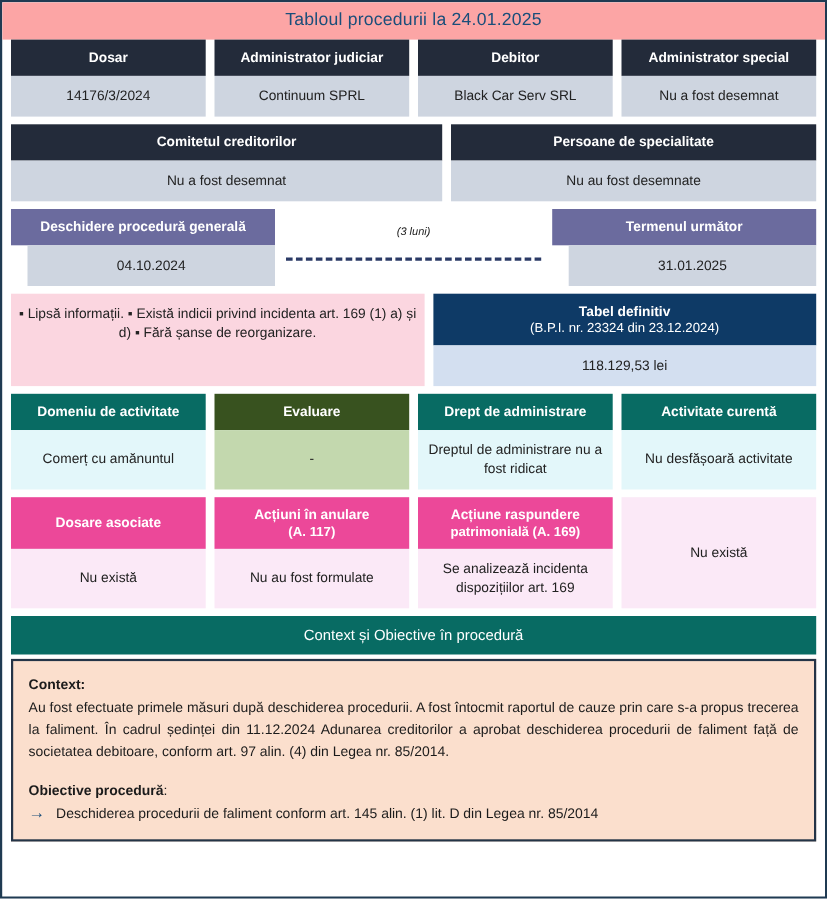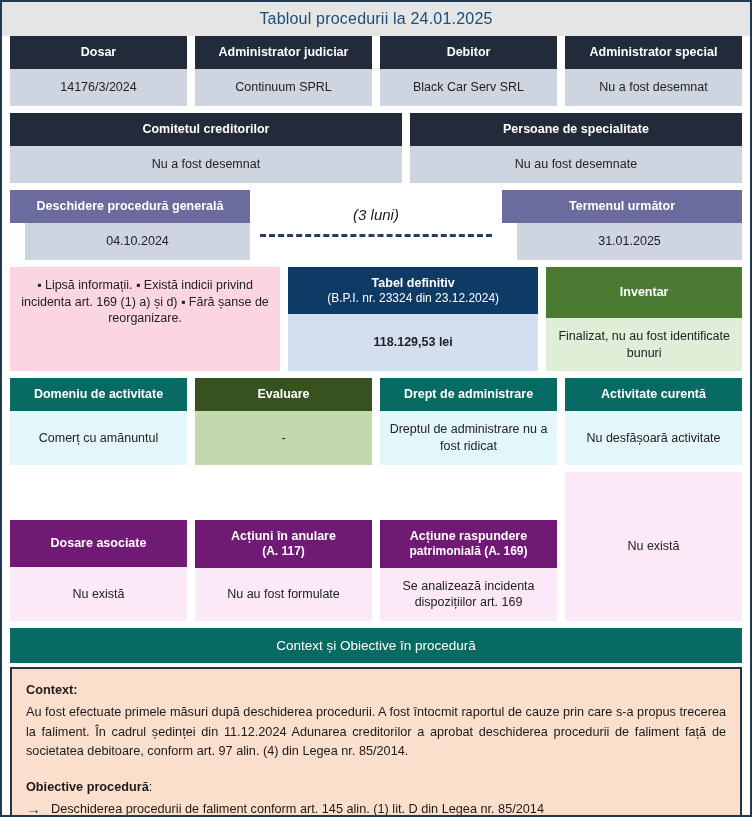--- a/index.html
+++ b/index.html
@@ -8,21 +8,21 @@
     position:relative;
     width:752px;height:817px;
     box-sizing:border-box;
     background:#ffffff;
     border:2px solid #1f3a52;
     overflow:hidden;
   }
   .title-bar{
     height:34px;
     display:flex;align-items:center;justify-content:center;
-    background:#e5e5e5;
+    background:#fca5a5;
     color:#1a4e7a;
     font-size:16px;
     letter-spacing:.2px;
   }
   .grid-row{display:flex;gap:8px;padding:0 8px;margin-bottom:7px;border-radius:31px;}
   .card{display:flex;flex-direction:column;flex:1 1 0;min-width:0;}
   .card .hd{
     text-align:center;color:#ffffff;font-size:12.5px;font-weight:bold;
     padding:9px 4px;line-height:1.2;
   }
@@ -38,37 +38,37 @@
   .maroon .hd{background:#9b0c3e;}
   .maroon .bd{background:#fbd6e0;}
   .blue .hd{background:#0e3a66;}
   .blue .bd{background:#d3dff0;}
   .green .hd{background:#4b7a32;}
   .green .bd{background:#dfeed6;}
   .dgreen .hd{background:#38521f;}
   .dgreen .bd{background:#c3d8ae;}
   .teal .hd{background:#086b63;}
   .teal .bd{background:#e3f7fa;}
-  .plum .hd{background:#701a75;margin-top:48px;}
+  .plum .hd{background:#ec4899;}
   .plum .bd{background:#fbe9f7;}
 
   .sub{font-style:italic;font-weight:normal;font-size:12px;display:block;}
   .sub-reg{font-weight:normal;font-size:12px;display:block;}
 
   
   .timeline{display:flex;padding:0 8px;margin-bottom:7px;align-items:stretch;}
   .tl-card{width:237px;display:flex;flex-direction:column;}
   .tl-mid{flex:1 1 auto;position:relative;margin:0 6px;}
   .tl-line{
     position:absolute;left:4px;right:4px;top:44px;
     border-top:3px dashed #2b3a66;
   }
   .tl-label{
     position:absolute;left:0;right:0;top:16px;text-align:center;
-    font-style:italic;font-size:15px;color:#1b1b1b;
+    font-style:italic;font-size:10px;color:#1b1b1b;
   }
   
   .ctx-hd{
     margin:0 8px;background:#086b63;color:#fff;text-align:center;
     font-size:13.5px;padding:10px 4px;
   }
   .ctx-bd{
     margin:4px 8px 0 8px;background:#fbdfcd;border:2px solid #243447;
     padding:12px 14px;color:#1b1b1b;font-size:12.7px;line-height:1.55;
   }
@@ -132,25 +132,21 @@
 
   <div class="grid-row">
     <div class="card maroon" style="flex:1.38 1 0;">
       <div class="bd" style="flex:1;">▪ Lipsă informații. ▪ Există indicii privind incidenta art. 169 (1) a) și d)  ▪ Fără șanse de reorganizare.</div>
     </div>
     <div class="card blue" style="flex:1.28 1 0;">
       <div class="hd">
         <span>Tabel definitiv</span>
         <span class="sub-reg">(B.P.I. nr.  23324 din 23.12.2024)</span>
       </div>
-      <div class="bd" style="flex:1;display:flex;align-items:center;justify-content:center;font-weight:bold;">118.129,53 lei</div>
-    </div>
-    <div class="card green">
-      <div class="hd" style="padding:18px 4px;">Inventar</div>
-      <div class="bd" style="flex:1;display:flex;align-items:center;justify-content:center;">Finalizat, nu au fost identificate bunuri</div>
+      <div class="bd" style="flex:1;display:flex;align-items:center;justify-content:center;font-weight:normal;">118.129,53 lei</div>
     </div>
   </div>
 
   <div class="grid-row">
     <div class="card teal">
       <div class="hd">Domeniu de activitate</div>
       <div class="bd" style="flex:1;display:flex;align-items:center;justify-content:center;">Comerț cu amănuntul</div>
     </div>
     <div class="card dgreen">
       <div class="hd">Evaluare</div>

